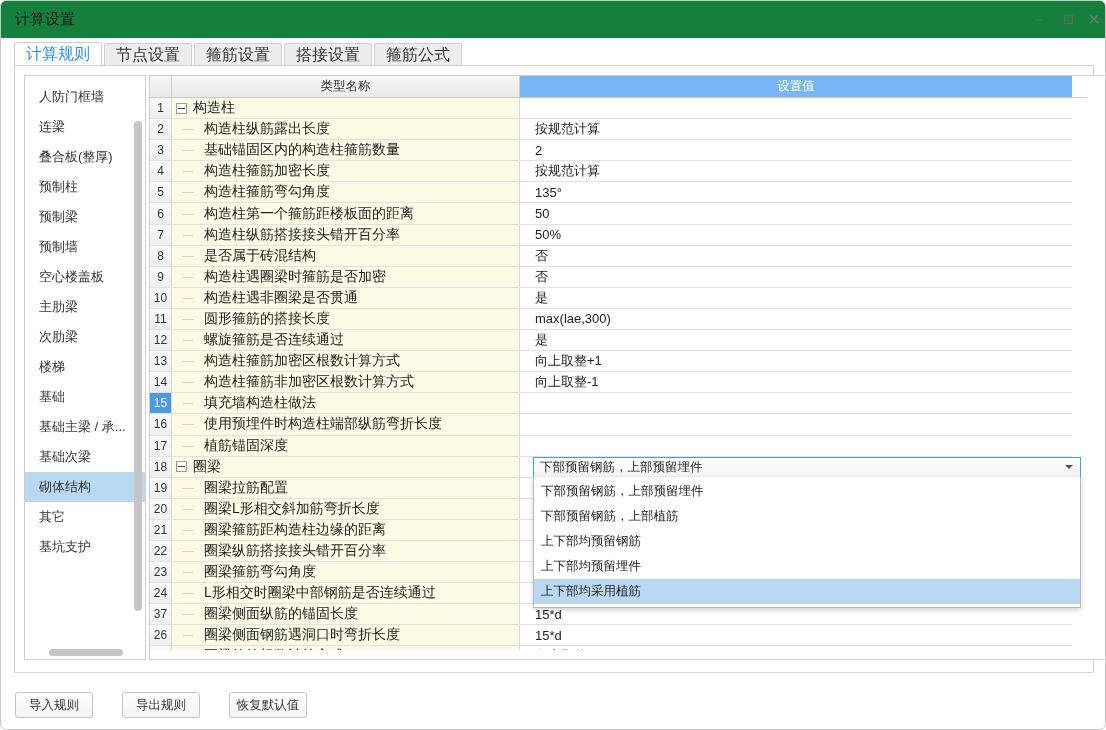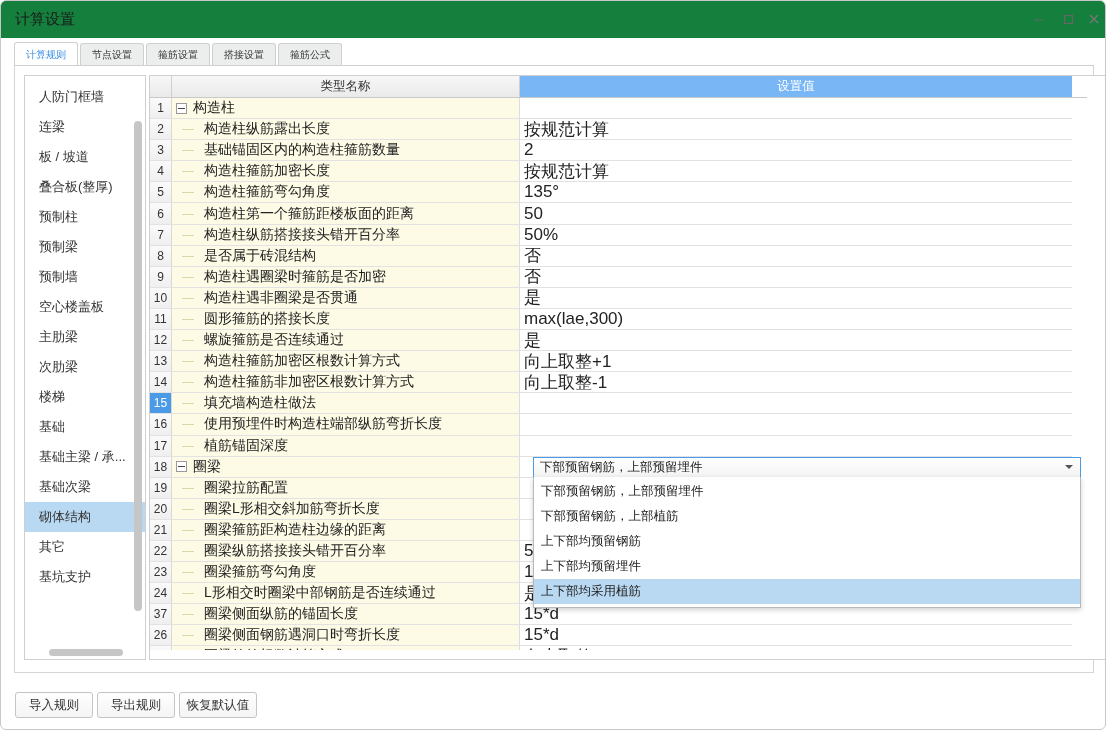--- a/index.html
+++ b/index.html
@@ -45,21 +45,21 @@
   
   #tabstrip {
     position: absolute; top: 41px; left: 13px;
     height: 24px;
     display: flex; align-items: flex-end;
   }
   .tab {
     height: 23px;
     padding: 0 11px;
     display: flex; align-items: center;
-    font-size: 10px;
+    font-size: 16px;
     background: #eceded;
     border: 1px solid #cfd0d1;
     border-bottom: none;
     border-top-left-radius: 3px;
     border-top-right-radius: 3px;
     color: #333;
     margin-right: 2px;
     cursor: default;
   }
   .tab.active {
@@ -231,22 +231,22 @@
     position: absolute;
     left: 4px; top: 50%;
     width: 12px; height: 1px;
     background: #d8d8a8;
   }
   .cell-val {
     width: 552px;
     flex: 0 0 552px;
     background: #ffffff;
     display: flex; align-items: center;
-    padding-left: 4px;
-    font-size: 17px;
+    padding-left: 15px;
+    font-size: 13px;
     color: #222;
     white-space: nowrap;
     overflow: hidden;
     cursor: default;
   }
 
   
   #grid-vscroll {
     position: absolute; right: 1px; top: 22px;
     width: 14px; height: 550px;
@@ -306,21 +306,21 @@
   
   #status {
     position: absolute; left: 138px; top: 662px;
     font-size: 12.5px;
     color: #333;
   }
 
   
   #footer {
     position: absolute; left: 14px; top: 691px;
-    display: flex; gap: 4px;
+    display: flex; gap: 29px;
   }
   .fbtn {
     width: 78px; height: 26px;
     border: 1px solid #c4c4c4;
     border-radius: 3px;
     background: linear-gradient(to bottom, #ffffff, #f4f4f4);
     display: flex; align-items: center; justify-content: center;
     font-size: 12.5px;
     color: #333;
     cursor: default;
@@ -369,21 +369,20 @@
       </div>
     </div>
   <div id="tab-underline"></div>
 
   <div id="panel">
 
     <div id="sidebar">
       <div id="sidebar-list">
           <div class="side-item"><span>人防门框墙</span></div>
           <div class="side-item"><span>连梁</span></div>
-          <div class="side-item"><span>板 / 坡道</span></div>
           <div class="side-item"><span>叠合板(整厚)</span></div>
           <div class="side-item"><span>预制柱</span></div>
           <div class="side-item"><span>预制梁</span></div>
           <div class="side-item"><span>预制墙</span></div>
           <div class="side-item"><span>空心楼盖板</span></div>
           <div class="side-item"><span>主肋梁</span></div>
           <div class="side-item"><span>次肋梁</span></div>
           <div class="side-item"><span>楼梯</span></div>
           <div class="side-item"><span>基础</span></div>
           <div class="side-item"><span>基础主梁 / 承...</span></div>

